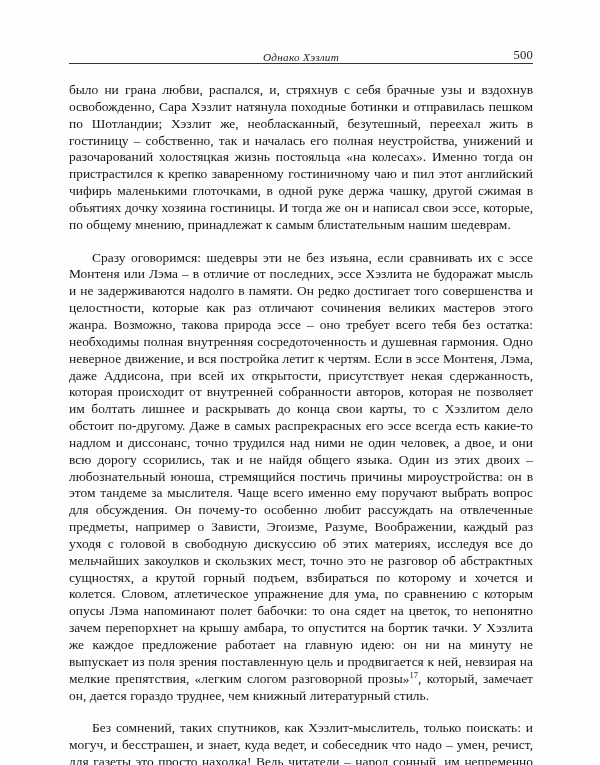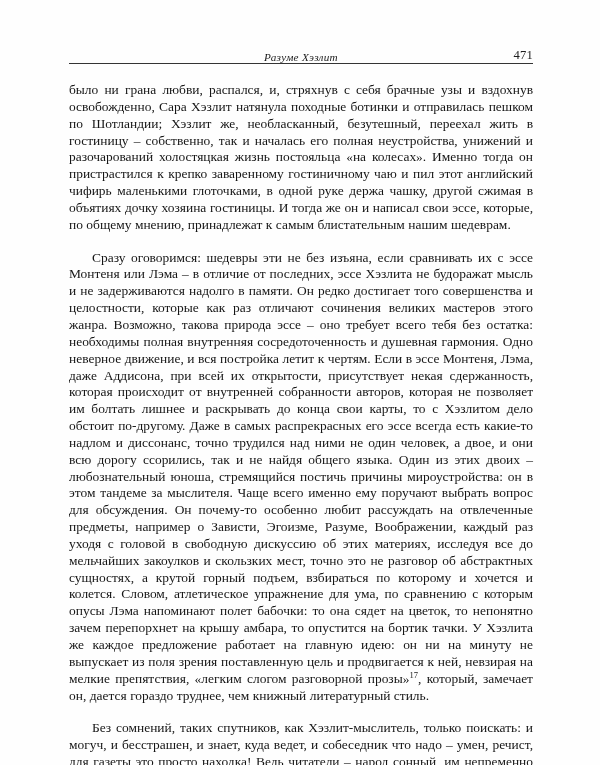--- a/index.html
+++ b/index.html
@@ -89,22 +89,22 @@
     vertical-align: super;
     line-height: 0;
   }
 </style>
 </head>
 <body>
 
 <div class="page">
 
   <div class="running-head">
-    <span class="running-head-title">Разуме Хэзлит</span>
-    <span class="folio">471</span>
+    <span class="running-head-title">Однако Хэзлит</span>
+    <span class="folio">500</span>
   </div>
 
   <div class="head-rule"></div>
 
   <div class="textblock">
 
     <p class="para">
       <span>было ни грана любви, распался, и, стряхнув с себя брачные узы и вздохнув освобожденно, Сара Хэзлит натянула походные ботинки и отправилась пешком по Шотландии; Хэзлит же, необласканный, безутешный, переехал жить в гостиницу – собственно, так и началась его полная неустройства, унижений и разочарований холостяцкая жизнь постояльца «на колесах». Именно тогда он пристрастился к крепко заваренному гостиничному чаю и пил этот английский чифирь маленькими глоточками, в одной руке держа чашку, другой сжимая в объятиях дочку хозяина гостиницы. И тогда же он и написал свои эссе, которые, по общему мнению, принадлежат к самым блистательным нашим шедеврам.</span>
     </p>
 

